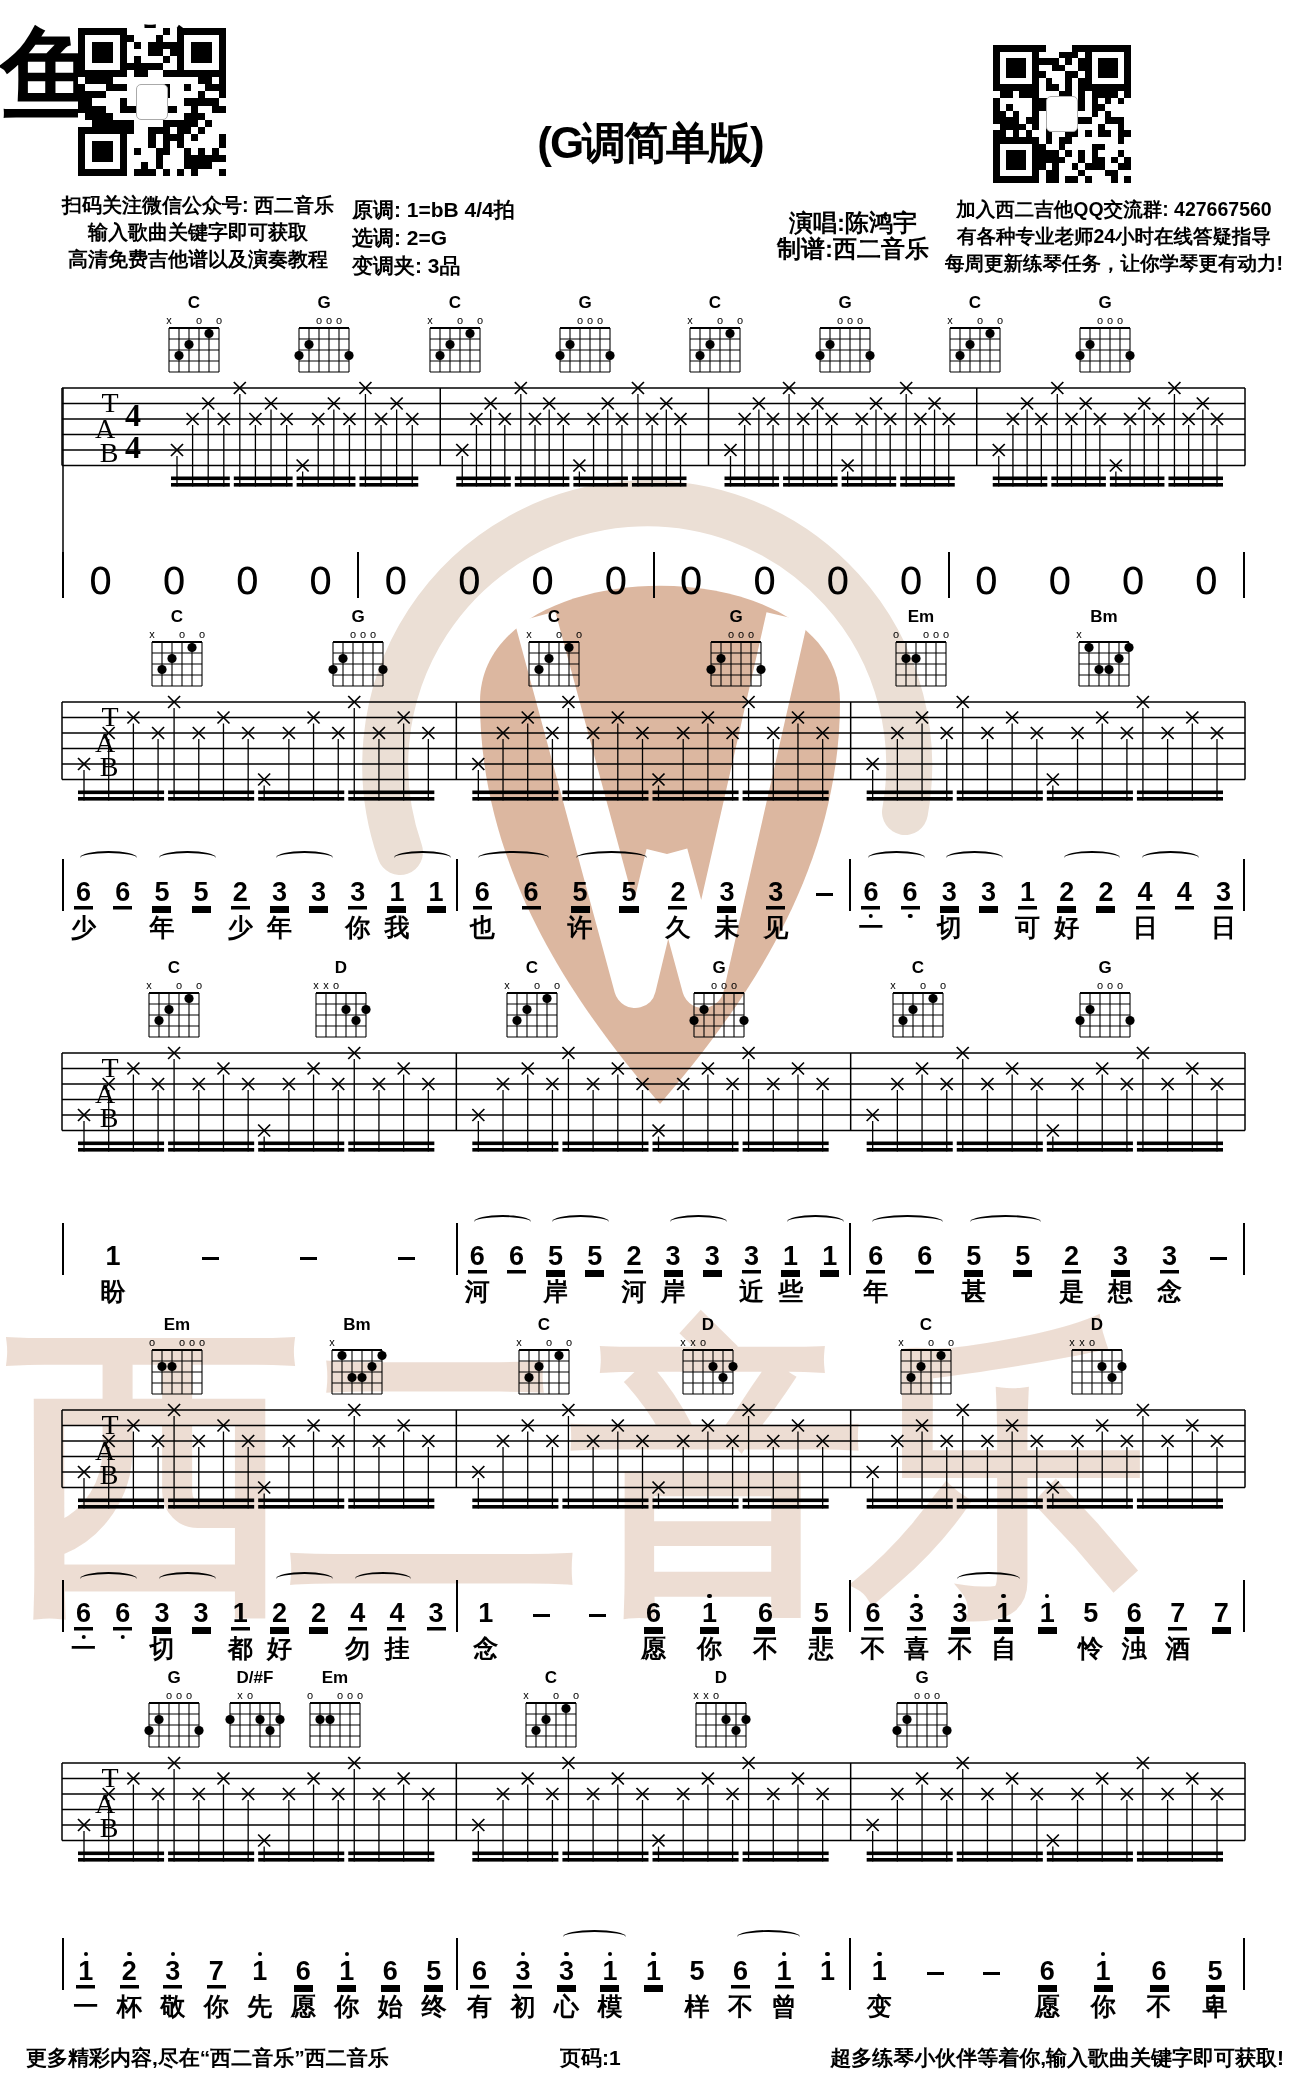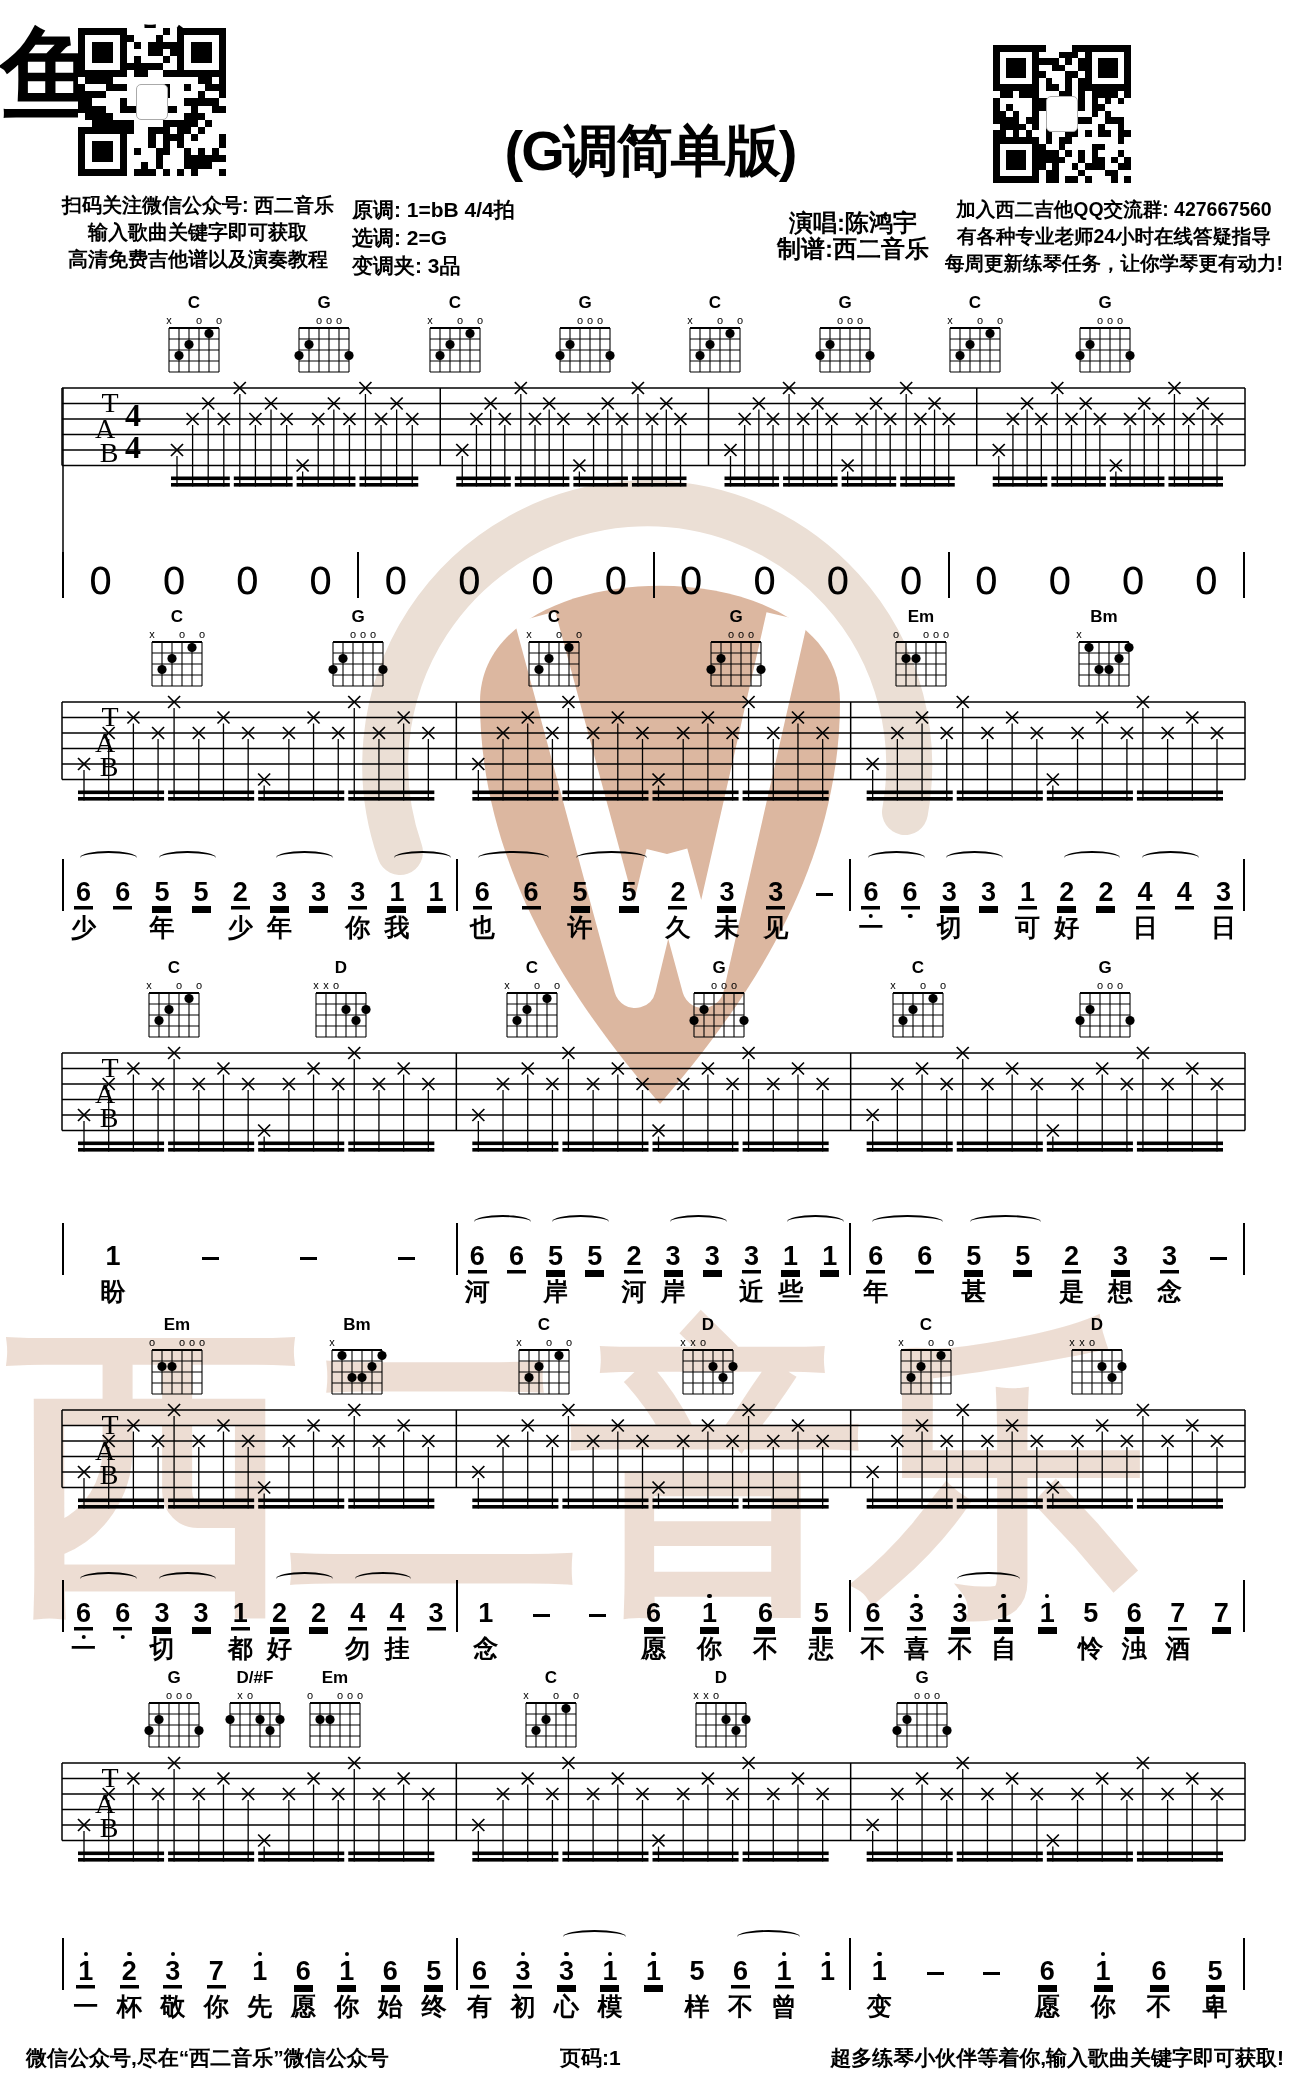--- a/index.html
+++ b/index.html
@@ -7,21 +7,21 @@
         font-family:"Liberation Sans",sans-serif;color:#000;overflow:hidden;margin:0 auto;}
   
   .wm-text{position:absolute;top:1308px;left:6px;width:1292px;z-index:0;
            font-size:296px;font-weight:bold;color:#dcbda9;opacity:.5;
            letter-spacing:-14px;white-space:nowrap;line-height:1.1;transform:scaleY(1.04);}
   .wm-pick{position:absolute;left:295px;top:392px;z-index:0;}
   
   .title{position:absolute;top:8px;left:0;right:0;
          font-size:102px;font-weight:bold;letter-spacing:4px;z-index:2;}
   .subtitle{position:absolute;top:114px;left:0;right:0;text-align:center;
-            font-size:56px;font-weight:bold;letter-spacing:-2px;z-index:2;}
+            font-size:44px;font-weight:bold;letter-spacing:-2px;z-index:2;}
   .cap-left{position:absolute;top:192px;left:36px;width:324px;text-align:center;
             font-size:20px;font-weight:bold;line-height:27px;z-index:2;}
   .tuning{position:absolute;top:196px;left:352px;font-size:21px;font-weight:bold;
           line-height:28px;z-index:2;}
   .credits{position:absolute;top:210px;left:768px;width:170px;text-align:center;
            font-size:24px;font-weight:bold;line-height:26px;z-index:2;}
   .cap-right{position:absolute;top:196px;left:926px;width:376px;text-align:center;
              font-size:19.5px;font-weight:bold;line-height:27px;z-index:2;}
   
   .qr{position:absolute;display:grid;grid-template-columns:repeat(21,1fr);
@@ -3121,17 +3121,17 @@
             <div class="lyr">你</div>
             <div class="lyr">不</div>
             <div class="lyr">卑</div>
           </div>
         </div>
         <div class="mbar"></div>
       </div>
     </div>
 
   <div class="foot">
-    <span class="foot-l">微信公众号,尽在“西二音乐”微信公众号</span>
+    <span class="foot-l">更多精彩内容,尽在“西二音乐”西二音乐</span>
     <span class="foot-c">页码:1</span>
     <span class="foot-r">超多练琴小伙伴等着你,输入歌曲关键字即可获取!</span>
   </div>
 </div>
 
 </body></html>

